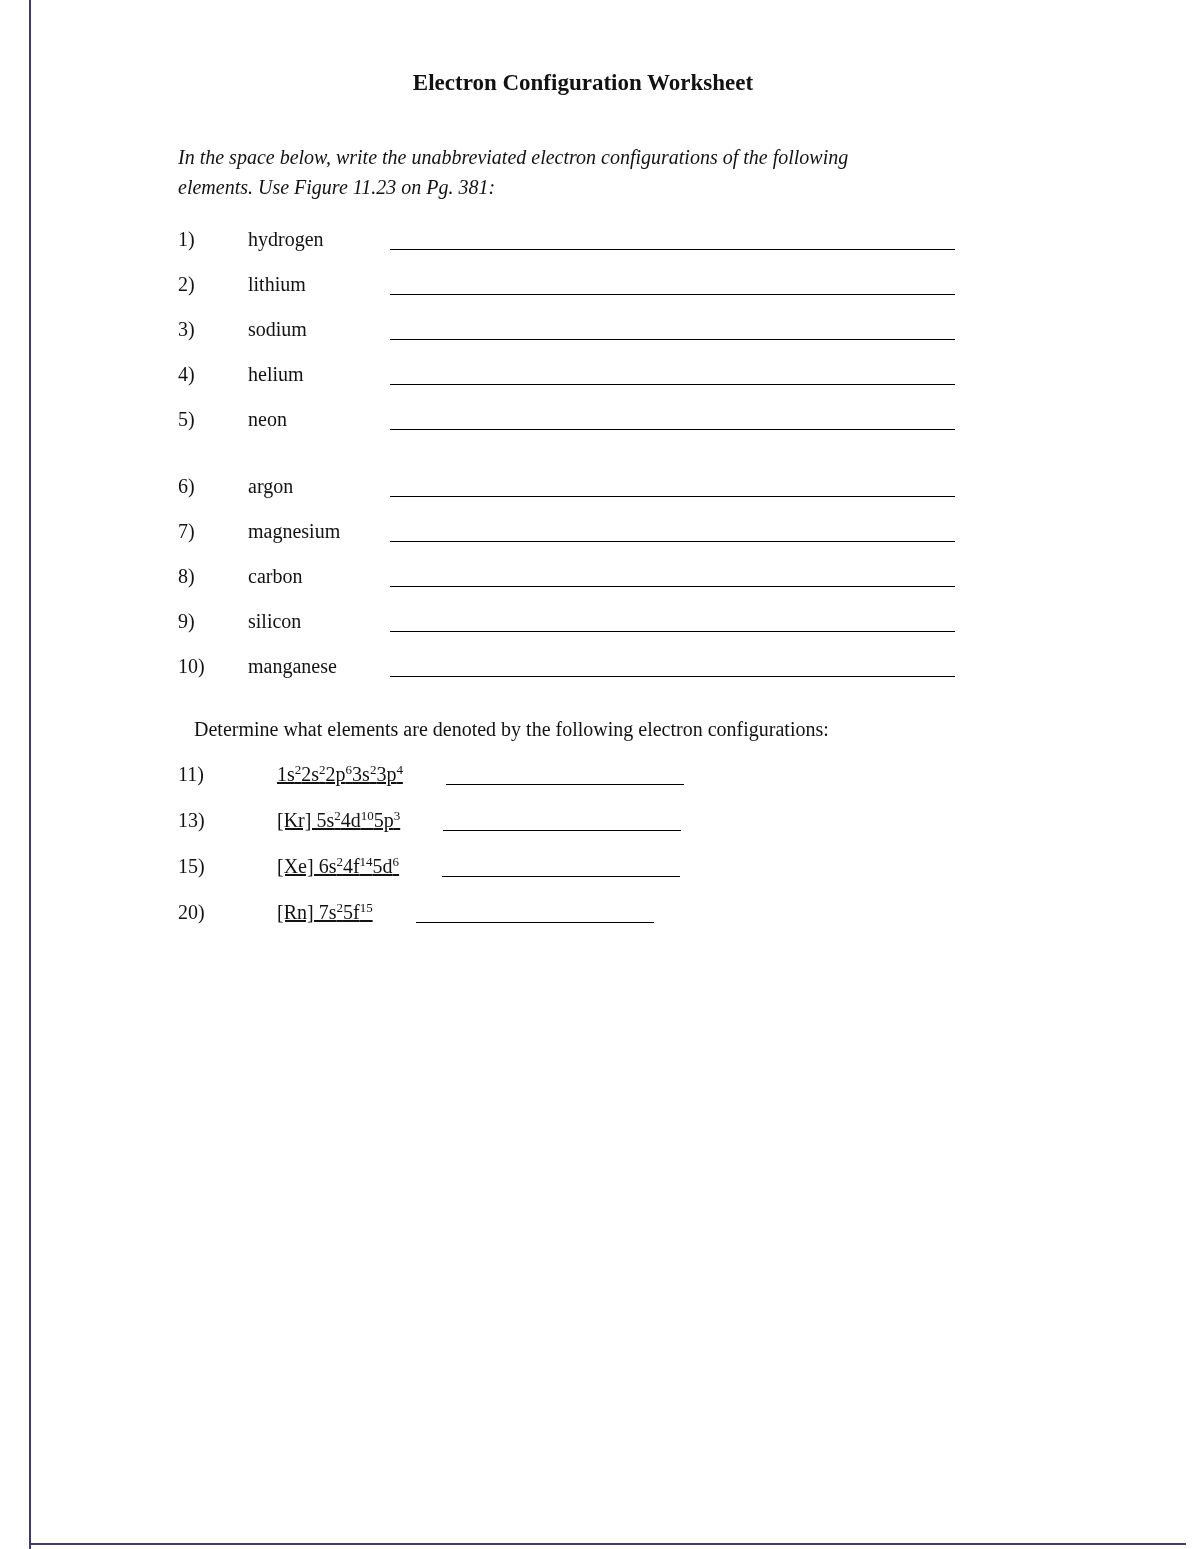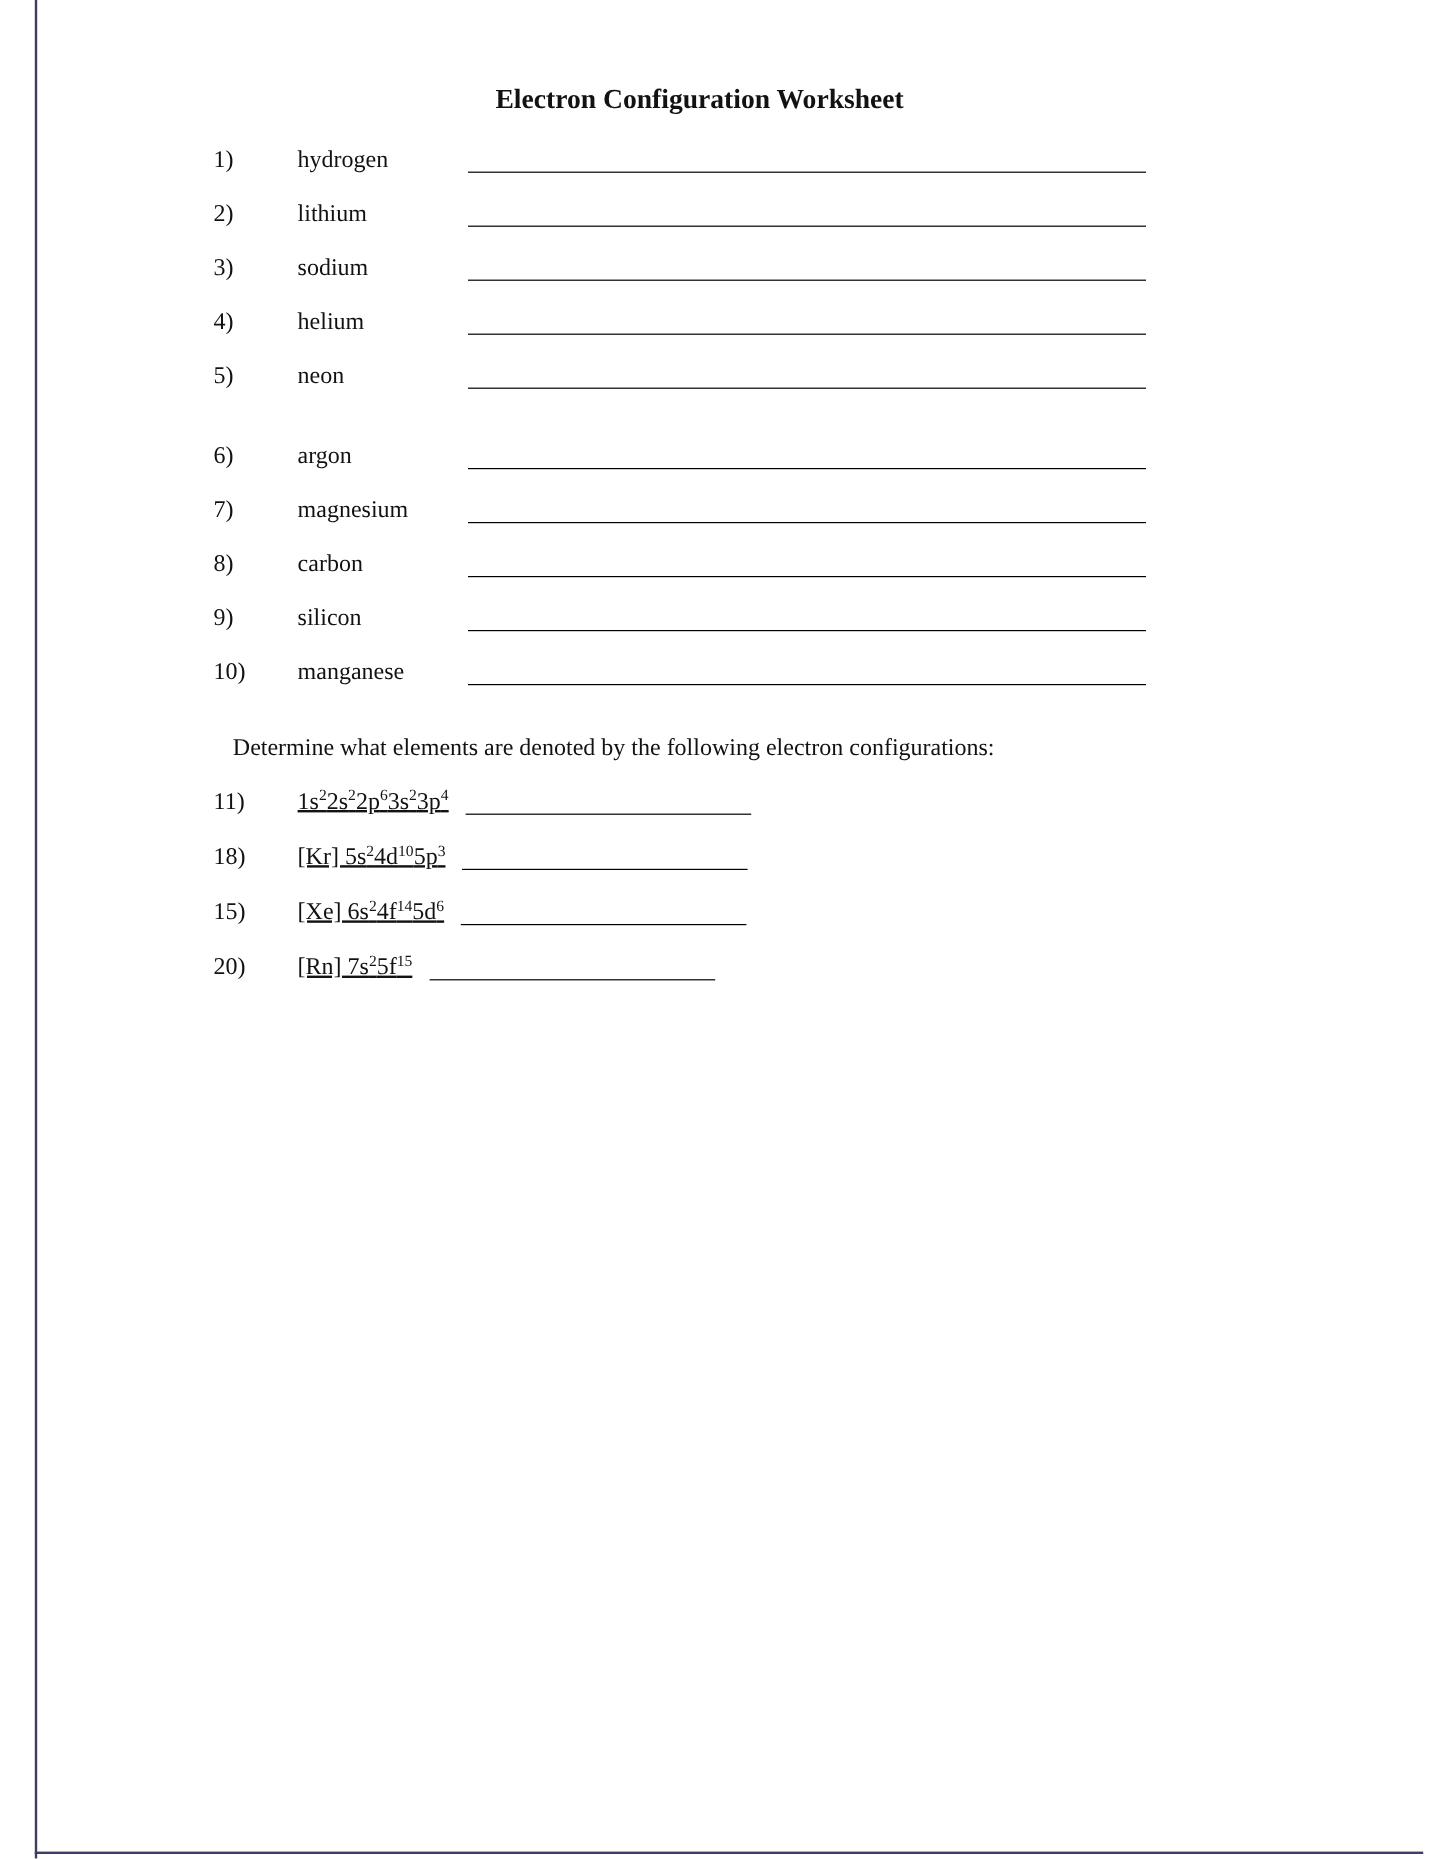--- a/index.html
+++ b/index.html
@@ -71,39 +71,42 @@
     margin: 36px 0 0 16px;
     font-size: 20px;
     line-height: 27px;
   }
   .list2 { margin-top: 18px; }
   .crow {
     display: flex;
     font-size: 20px;
     line-height: 27px;
     margin-bottom: 19px;
+    gap: 29px;
   }
   .formula { white-space: nowrap; text-decoration: underline; }
   .formula sup {
     font-size: 13px;
     line-height: 0;
     vertical-align: baseline;
     position: relative;
     top: -7px;
   }
 </style>
 </head>
 <body>
 
 <div class="page">
   <div class="edge-left"></div>
   <div class="edge-bottom"></div>
 
   <h1 class="title">Electron Configuration Worksheet</h1>
 
+  <p class="instructions"><span>In the space below, write the unabbreviated electron configurations of the following</span><br>
+  <span>elements.  Use Figure 11.23 on Pg. 381:</span></p>
 
   <div class="list1">
     <div class="erow">
       <span class="num">1)</span>
       <span class="name">hydrogen</span>
       <span class="blank long"></span>
     </div>
     <div class="erow">
       <span class="num">2)</span>
       <span class="name">lithium</span>
@@ -153,21 +156,21 @@
 
   <p class="section2-heading">Determine what elements are denoted by the following electron configurations:</p>
 
   <div class="list2">
     <div class="crow">
       <span class="num">11)</span>
       <span class="formula">1s<sup>2</sup>2s<sup>2</sup>2p<sup>6</sup>3s<sup>2</sup>3p<sup>4</sup></span>
       <span class="blank short"></span>
     </div>
     <div class="crow">
-      <span class="num">18)</span>
+      <span class="num">13)</span>
       <span class="formula">[Kr] 5s<sup>2</sup>4d<sup>10</sup>5p<sup>3</sup></span>
       <span class="blank short"></span>
     </div>
     <div class="crow">
       <span class="num">15)</span>
       <span class="formula">[Xe] 6s<sup>2</sup>4f<sup>14</sup>5d<sup>6</sup></span>
       <span class="blank short"></span>
     </div>
     <div class="crow">
       <span class="num">20)</span>

